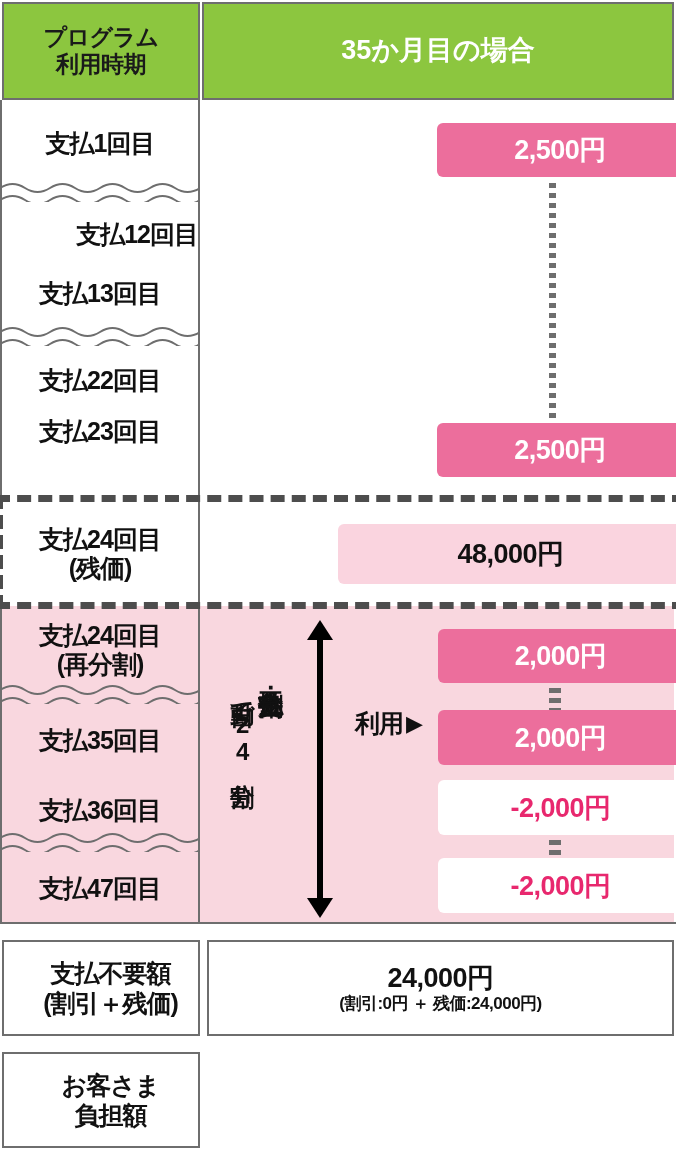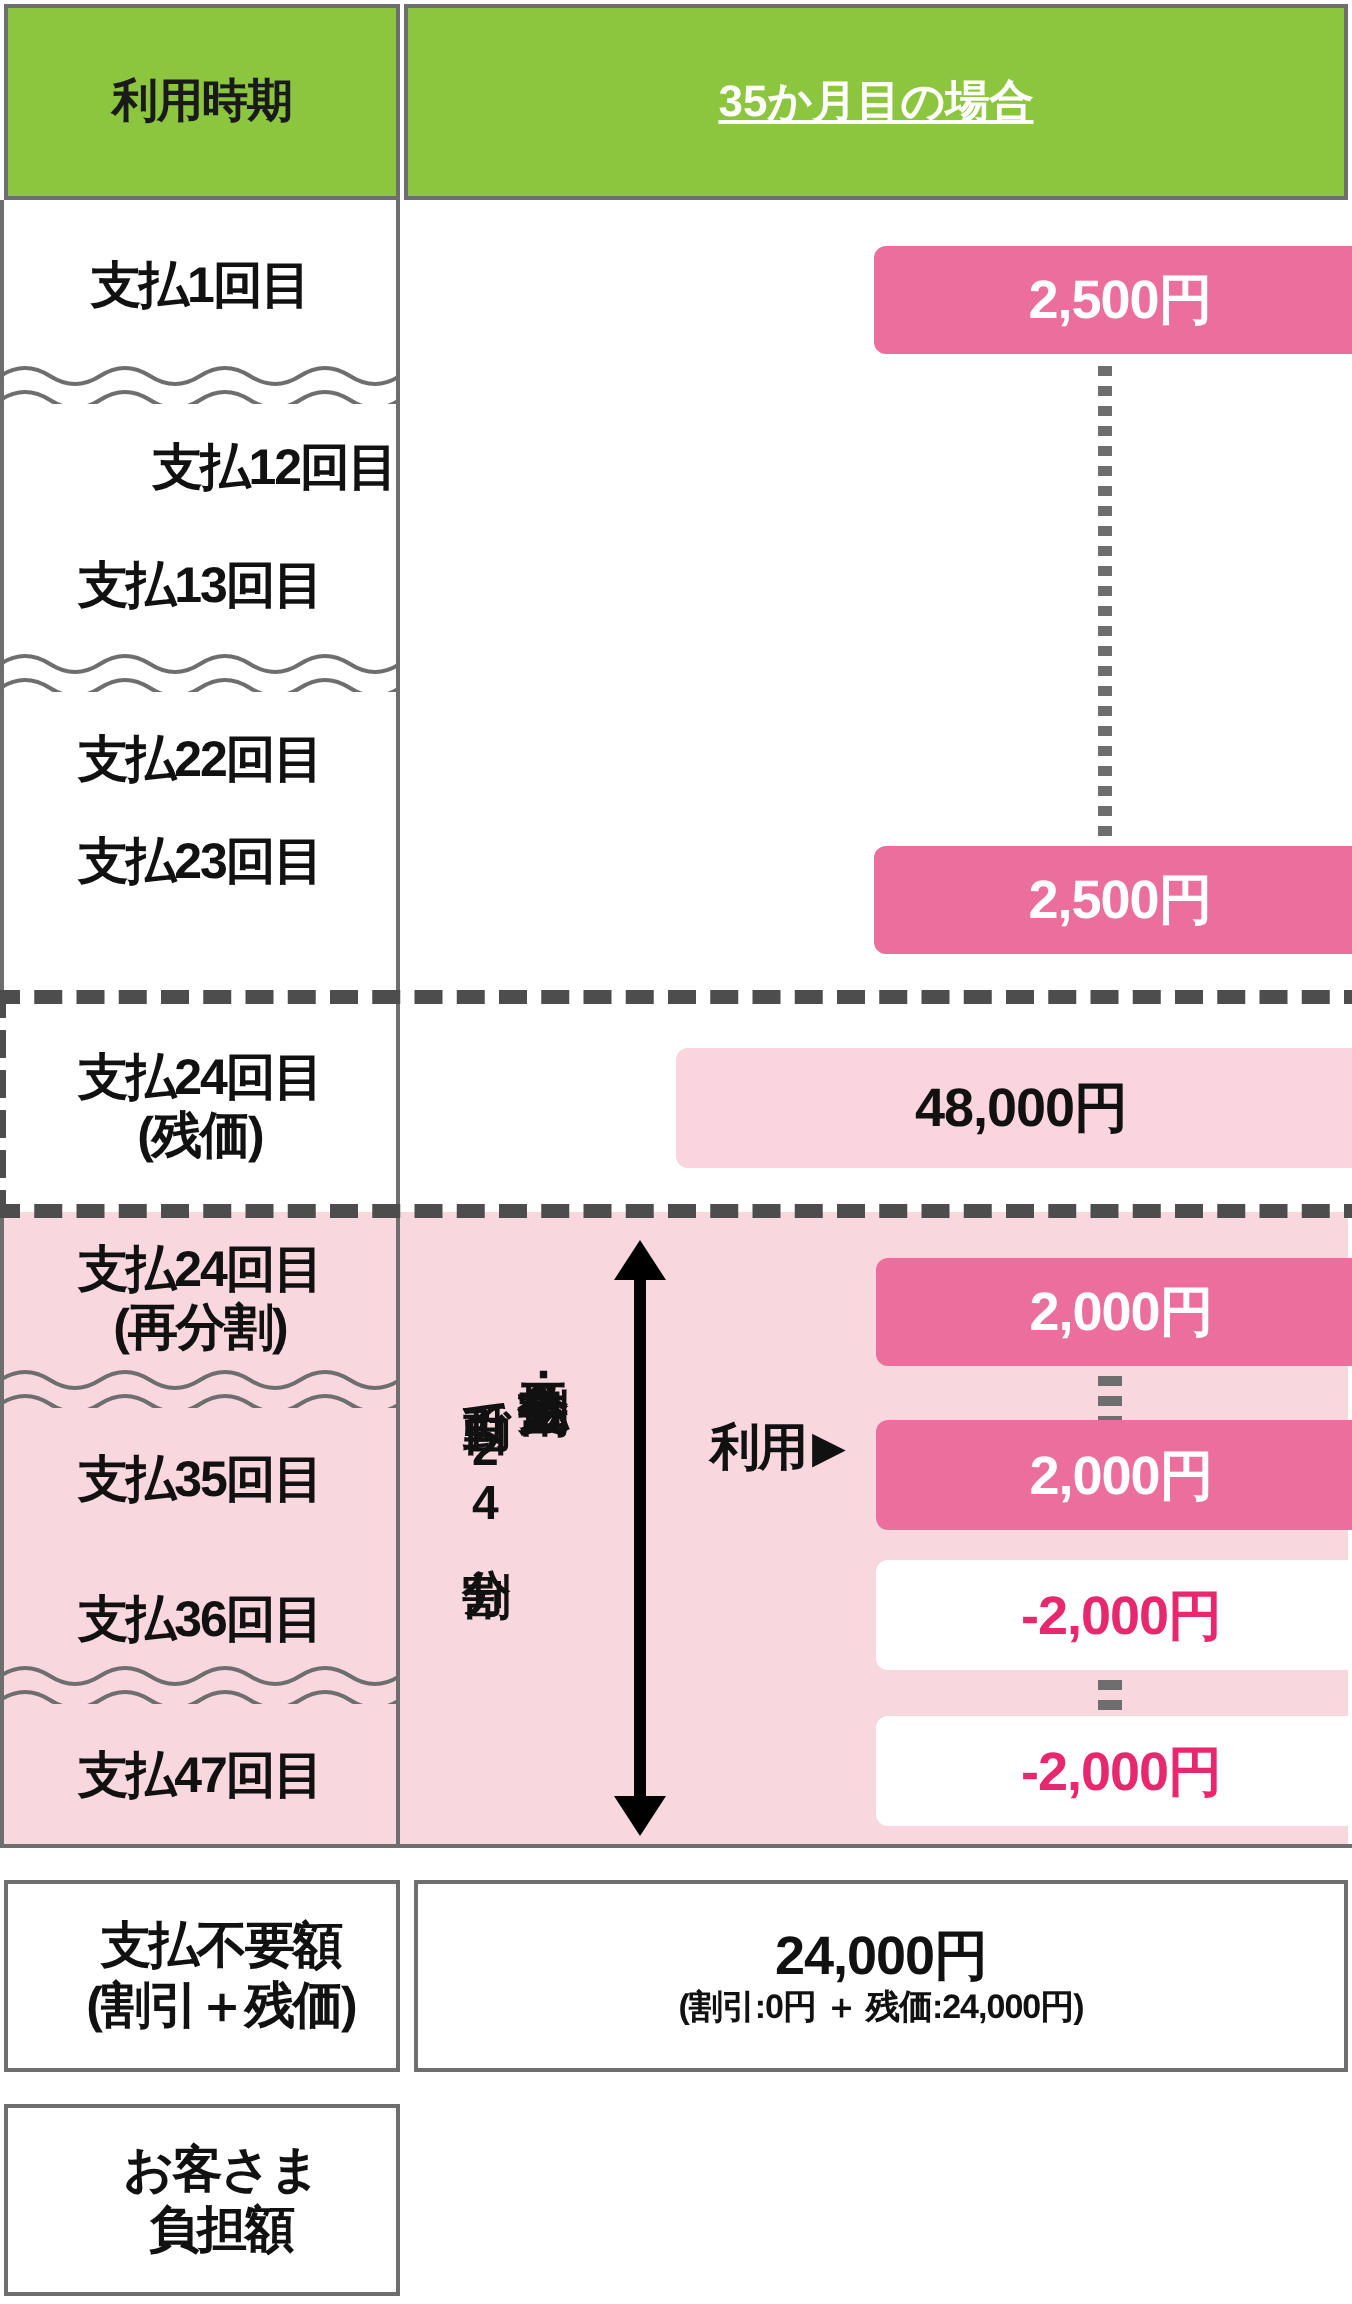--- a/index.html
+++ b/index.html
@@ -13,21 +13,21 @@
   
   .abs{position:absolute;box-sizing:border-box;}
 
   
   .hdr{
     background:#8CC63F;border:2px solid #6E6E6E;
     display:flex;align-items:center;justify-content:center;text-align:center;
     color:#ffffff;font-weight:bold;line-height:1.18;
   }
   .hdr-left{color:#1a1a1a;font-size:23px;letter-spacing:-0.5px;}
-  .hdr-right{font-size:22px;letter-spacing:0px;text-decoration:underline;}
+  .hdr-right{font-size:27px;letter-spacing:0px;}
 
   
   .lcell{
     display:flex;flex-direction:column;align-items:center;justify-content:center;
     text-align:center;color:#111;font-weight:bold;font-size:25px;line-height:1.15;
     letter-spacing:-1px;
   }
 
   
   .rail{position:absolute;background:#6E6E6E;width:2px;}
@@ -93,20 +93,21 @@
 
   svg.wave{position:absolute;display:block;}
 </style>
 </head>
 <body>
 
 <div class="canvas">
 
   <div class="abs hdr hdr-left" style="left:2px;top:2px;width:198px;height:98px;">
     <div>
+      <div>プログラム</div>
       <div>利用時期</div>
     </div>
   </div>
   <div class="abs hdr hdr-right" style="left:202px;top:2px;width:472px;height:98px;">
     <span>35か月目の場合</span>
   </div>
 
   <div class="pinkbg" style="left:2px;top:606px;width:672px;height:318px;"></div>
 
   <div class="rail" style="left:0px;top:100px;height:100px;"></div>

